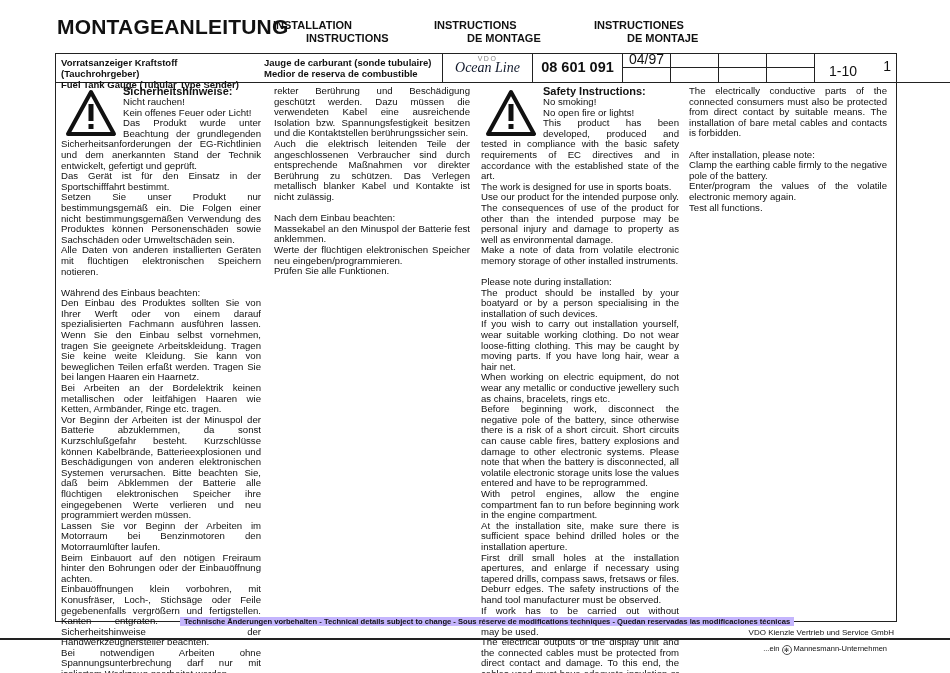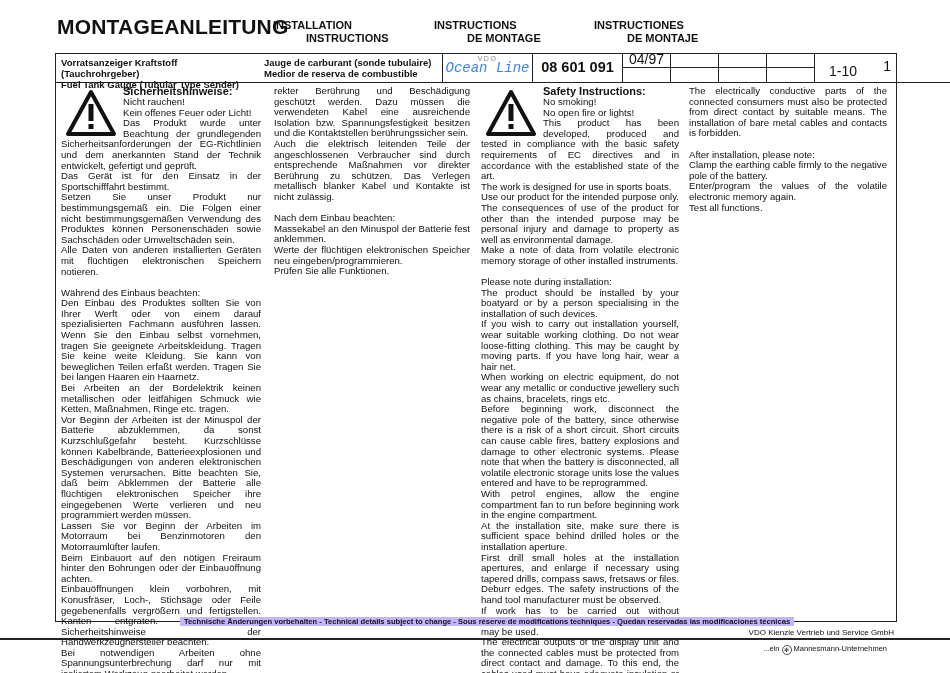--- a/index.html
+++ b/index.html
@@ -7,21 +7,21 @@
          font-family:"Liberation Sans", sans-serif; color:#111; }
   .abs { position:absolute; }
   .main-title { left:57px; top:15px; font-size:21px; font-weight:bold; letter-spacing:0.2px; }
   .sub-title { font-size:11px; font-weight:bold; line-height:13px; }
   .sub-title .l2 { display:block; }
   .frame { left:55px; top:53px; width:842px; height:569px; border:1.5px solid #222; box-sizing:border-box; }
   .hdr { left:55px; top:53px; width:932px; height:30px; border-bottom:1.2px solid #222; box-sizing:border-box; }
   .hdr .cell { position:absolute; top:0; height:29px; border-right:1px solid #222; box-sizing:border-box; }
   .prodnames { font-size:9.5px; font-weight:bold; line-height:11px; padding:4px 0 0 6px; }
   .logo-vdo { font-size:7px; color:#888; letter-spacing:1.5px; text-align:center; margin-top:2px; font-family:"Liberation Sans", sans-serif; }
-  .logo-ol { font-family:Liberation Mono, monospace; font-style:italic; color:#3b82f6; font-size:14px; text-align:center; line-height:12px; }
+  .logo-ol { font-family:Liberation Serif, serif; font-style:italic; color:#0f172a; font-size:14px; text-align:center; line-height:12px; }
   .partno { font-size:14.5px; font-weight:bold; text-align:center; line-height:29px; }
   .small-cell { font-size:14px; text-align:center; }
   .hline { position:absolute; left:0; right:0; top:14px; border-top:1px solid #222; }
   .col { position:absolute; top:86px; font-size:9.6px; line-height:10.6px; text-align:justify; }
   .col p { margin:0; }
   .col .gap { height:10.6px; }
   .warn { float:left; width:52px; height:50px; margin:2px 6px 0 4px; }
   .sect-title { font-weight:bold; font-size:11px; line-height:11px; }
   .footer-note { left:180px; top:617px; font-size:7.6px; font-weight:bold; background:#c4b5fd; padding:0 4px; white-space:nowrap; }
   .company { right:56px; top:628px; font-size:8px;margin-left:48px; }
@@ -90,21 +90,21 @@
   <p class="sect-title">Sicherheitshinweise:</p>
   <p>Nicht rauchen!</p>
   <p>Kein offenes Feuer oder Licht!</p>
   <p>Das Produkt wurde unter Beachtung der grundlegenden Sicherheitsanforderungen der EG-Richtlinien und dem anerkannten Stand der Technik entwickelt, gefertigt und geprüft.</p>
   <p>Das Gerät ist für den Einsatz in der Sportschifffahrt bestimmt.</p>
   <p>Setzen Sie unser Produkt nur bestimmungsgemäß ein. Die Folgen einer nicht bestimmungsgemäßen Verwendung des Produktes können Personenschäden sowie Sachschäden oder Umweltschäden sein.</p>
   <p>Alle Daten von anderen installierten Geräten mit flüchtigen elektronischen Speichern notieren.</p>
   <div class="gap"></div>
   <p>Während des Einbaus beachten:</p>
   <p>Den Einbau des Produktes sollten Sie von Ihrer Werft oder von einem darauf spezialisierten Fachmann ausführen lassen. Wenn Sie den Einbau selbst vornehmen, tragen Sie geeignete Arbeitskleidung. Tragen Sie keine weite Kleidung. Sie kann von beweglichen Teilen erfaßt werden. Tragen Sie bei langen Haaren ein Haarnetz.</p>
-  <p>Bei Arbeiten an der Bordelektrik keinen metallischen oder leitfähigen Schmuck wie Ketten, Maßnahmen, Ringe etc. tragen.</p>
+  <p>Bei Arbeiten an der Bordelektrik keinen metallischen oder leitfähigen Haaren wie Ketten, Armbänder, Ringe etc. tragen.</p>
   <p>Vor Beginn der Arbeiten ist der Minuspol der Batterie abzuklemmen, da sonst Kurzschlußgefahr besteht. Kurzschlüsse können Kabelbrände, Batterieexplosionen und Beschädigungen von anderen elektronischen Systemen verursachen. Bitte beachten Sie, daß beim Abklemmen der Batterie alle flüchtigen elektronischen Speicher ihre eingegebenen Werte verlieren und neu programmiert werden müssen.</p>
   <p>Lassen Sie vor Beginn der Arbeiten im Motorraum bei Benzinmotoren den Motorraumlüfter laufen.</p>
   <p>Beim Einbauort auf den nötigen Freiraum hinter den Bohrungen oder der Einbauöffnung achten.</p>
   <p>Einbauöffnungen klein vorbohren, mit Konusfräser, Loch-, Stichsäge oder Feile gegebenenfalls vergrößern und fertigstellen. Kanten entgraten. Unbedingt die Sicherheitshinweise der Handwerkzeughersteller beachten.</p>
   <p>Bei notwendigen Arbeiten ohne Spannungsunterbrechung darf nur mit isoliertem Werkzeug gearbeitet werden.</p>
 
 </div>
 
 <div class="col" style="left:274px;width:196px;">
   <p>rekter Berührung und Beschädigung geschützt werden. Dazu müssen die verwendeten Kabel eine ausreichende Isolation bzw. Spannungsfestigkeit besitzen und die Kontaktstellen berührungssicher sein.</p>

